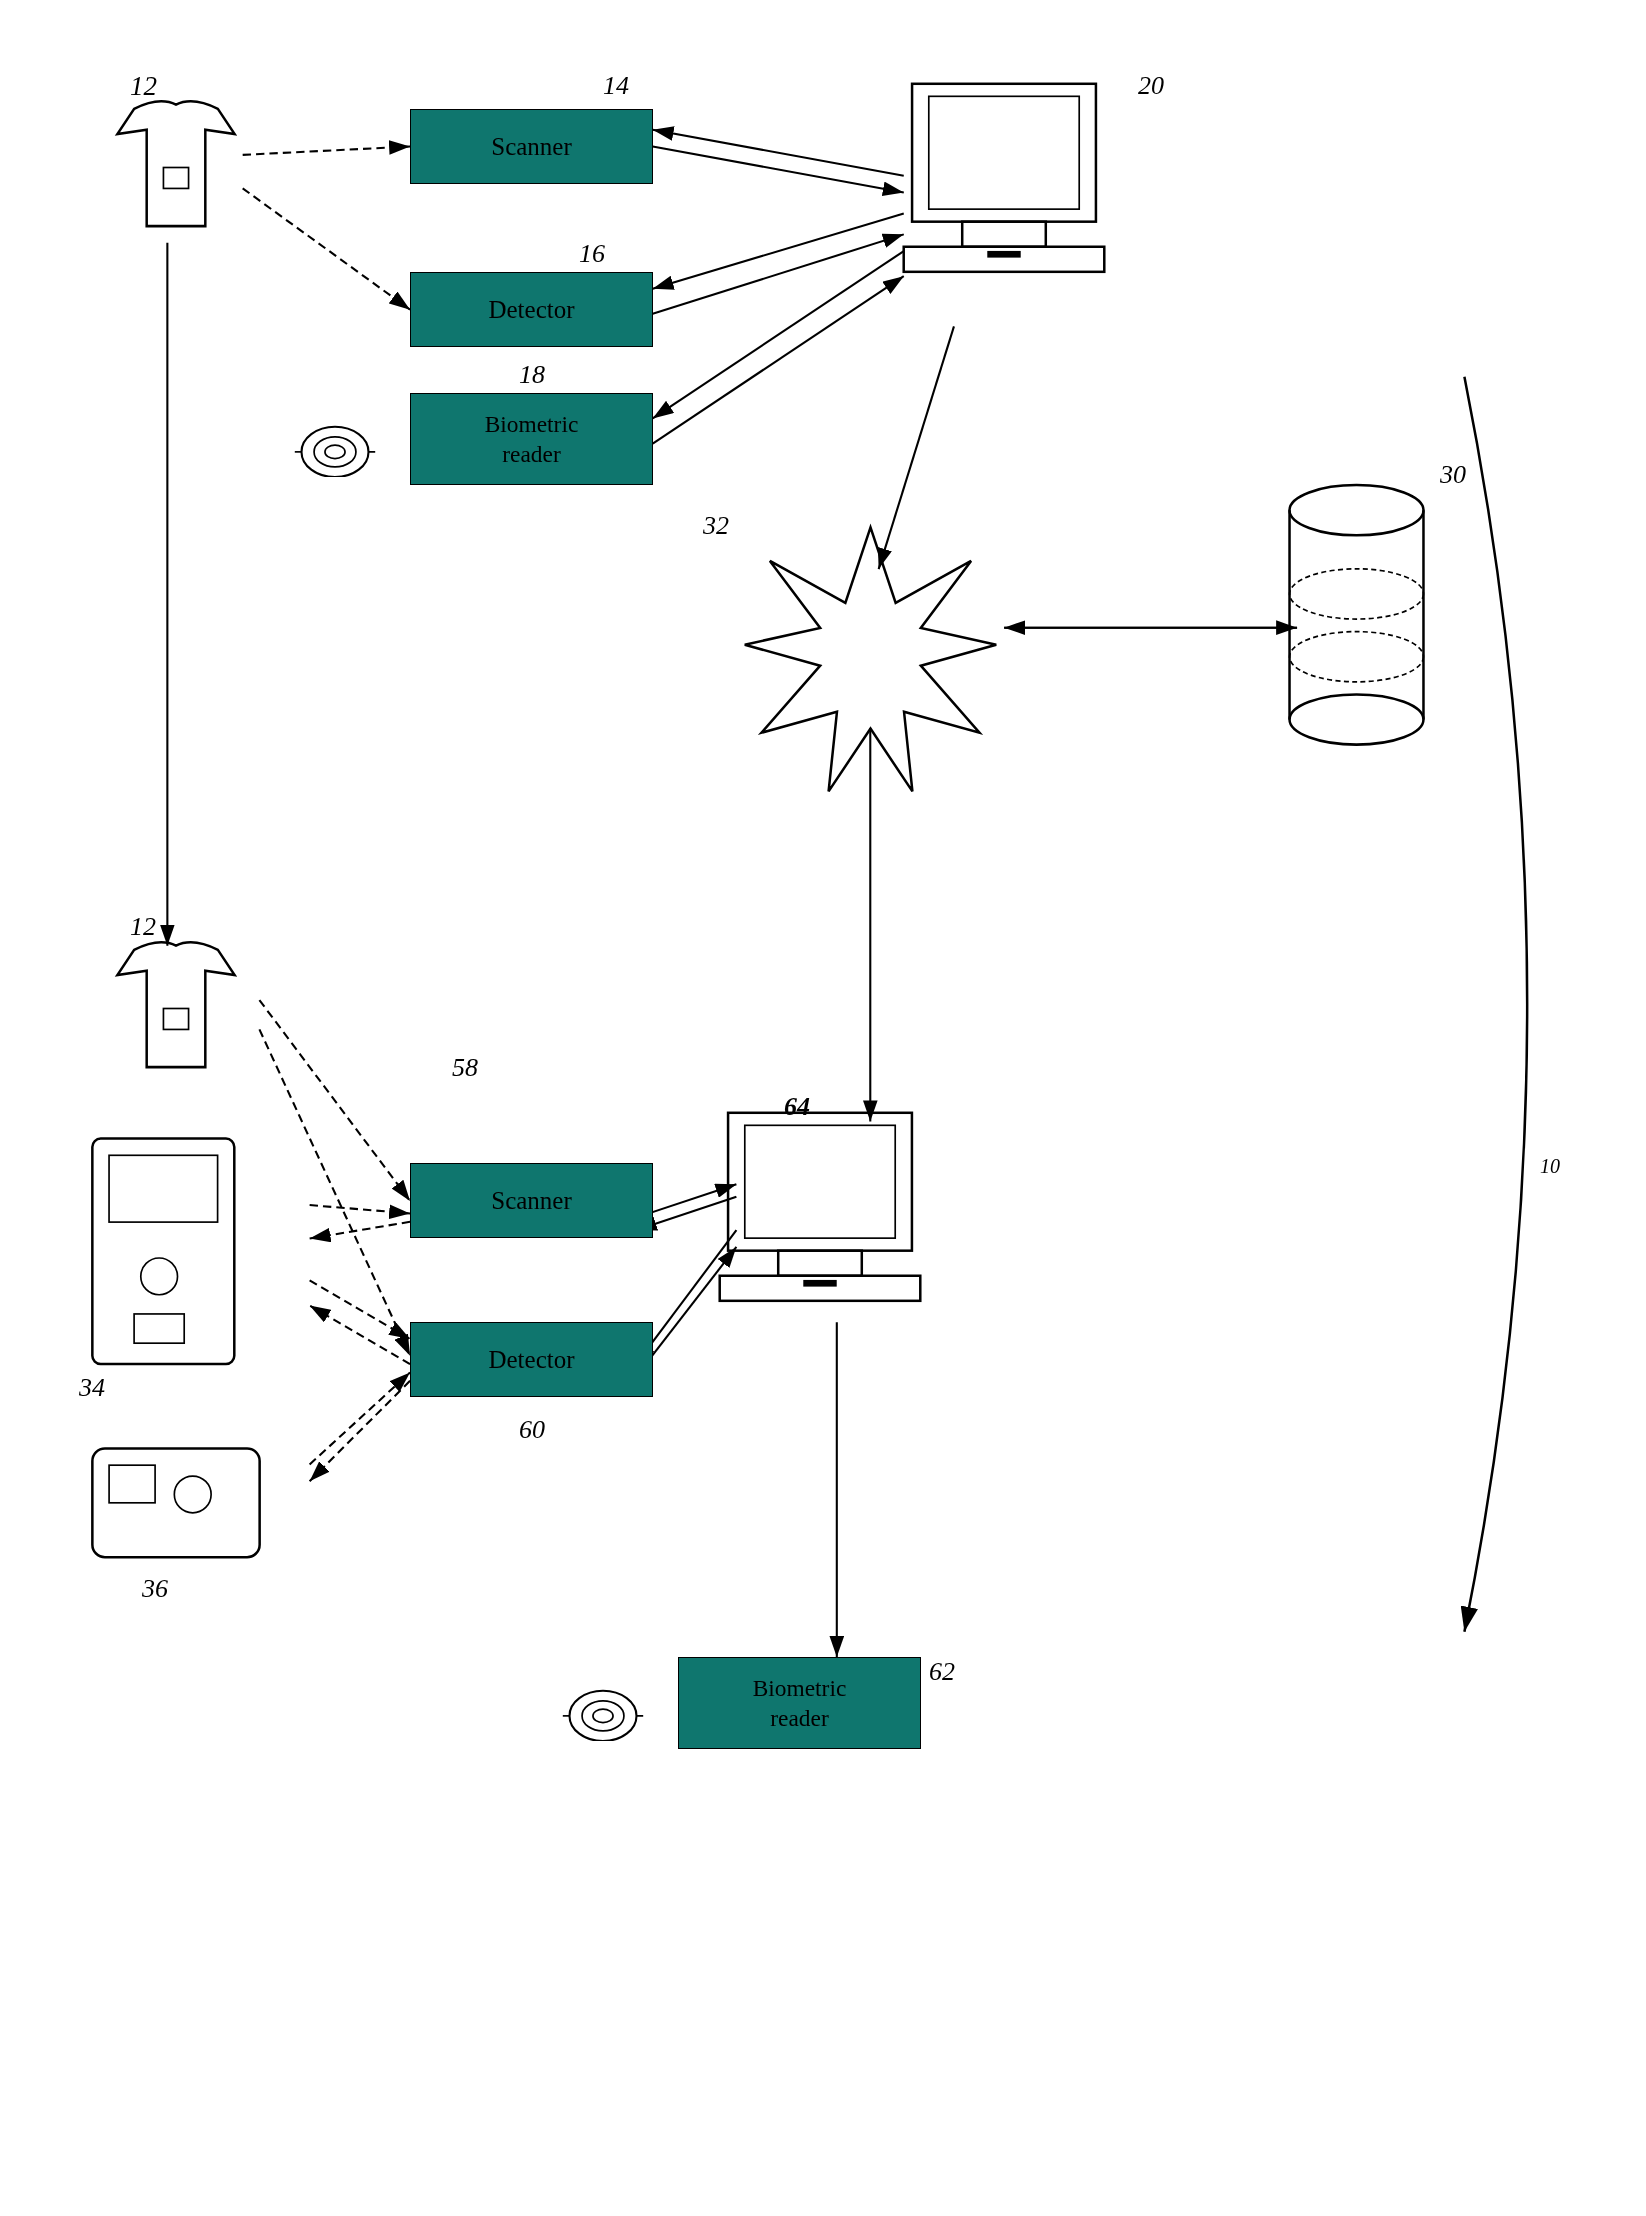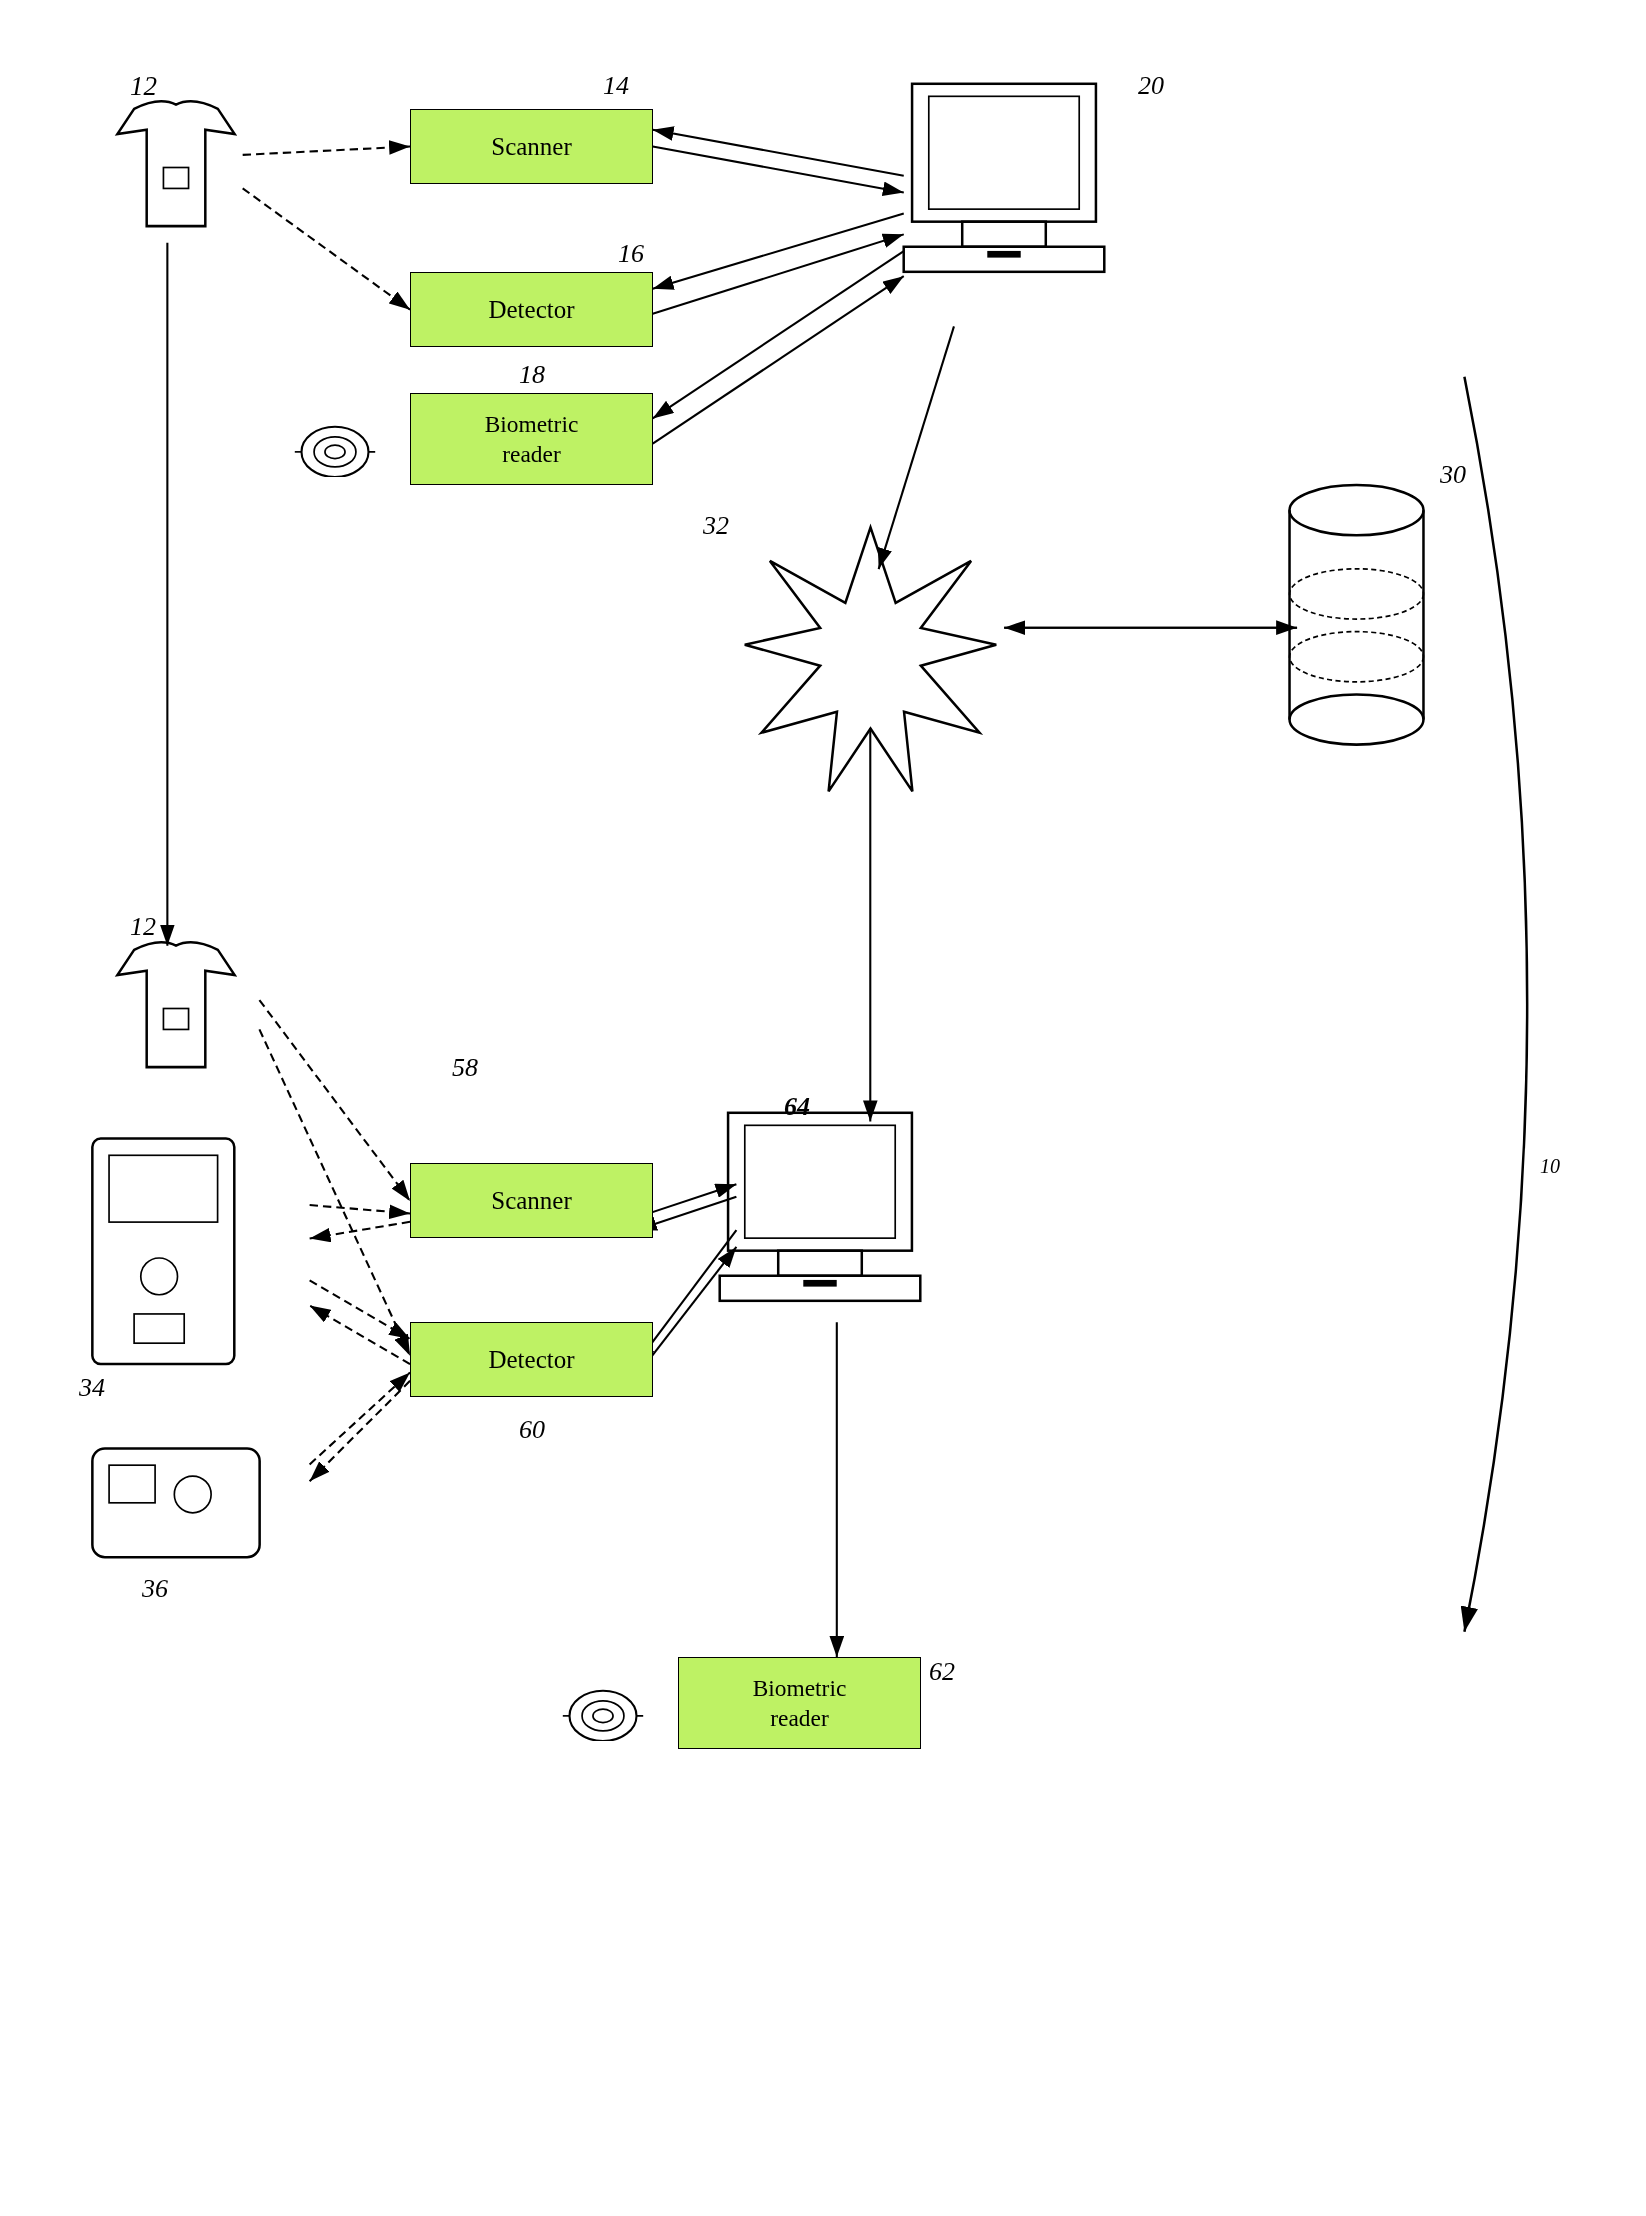--- a/index.html
+++ b/index.html
@@ -14,21 +14,21 @@
     .diagram-container {
       position: absolute;
       top: 0; left: 0;
       width: 1646px;
       height: 1844px;
     }
     
     .box {
       position: absolute;
       border: 1.7px solid #000;
-      background: #bef264;
+      background: #0f766e;
       display: flex;
       align-items: center;
       justify-content: center;
       text-align: center;
       font-size: 23.4px;
     }
     
     .label {
       position: absolute;
       font-size: 26px;
@@ -122,21 +122,21 @@
   </svg>
 
   <div class="box" style="left:410px; top:109px; width:243px; height:75px; font-size:25px;">
     <span>Scanner</span>
   </div>
   <div class="label" style="left:603px; top:71px;">14</div>
 
   <div class="box" style="left:410px; top:272px; width:243px; height:75px; font-size:25px;">
     <span>Detector</span>
   </div>
-  <div class="label" style="left:618px; top:239px;">16</div>
+  <div class="label" style="left:579px; top:239px;">16</div>
 
   <div class="box" style="left:410px; top:393px; width:243px; height:92px; font-size:23.4px; text-align:center; line-height:1.3;">
     <span>Biometric<br>reader</span>
   </div>
   <div class="label" style="left:519px; top:360px;">18</div>
 
   <svg style="position:absolute; left:293px; top:410px; width:84px; height:67px;" viewBox="0 0 100 80" width="84" height="67">
     <ellipse cx="50" cy="50" rx="40" ry="30" fill="none" stroke="#000" stroke-width="2.5"></ellipse>
     <line x1="10" y1="50" x2="0" y2="50" stroke="#000" stroke-width="2" stroke-dasharray="8,5"></line>
     <line x1="90" y1="50" x2="110" y2="50" stroke="#000" stroke-width="2" stroke-dasharray="8,5"></line>

